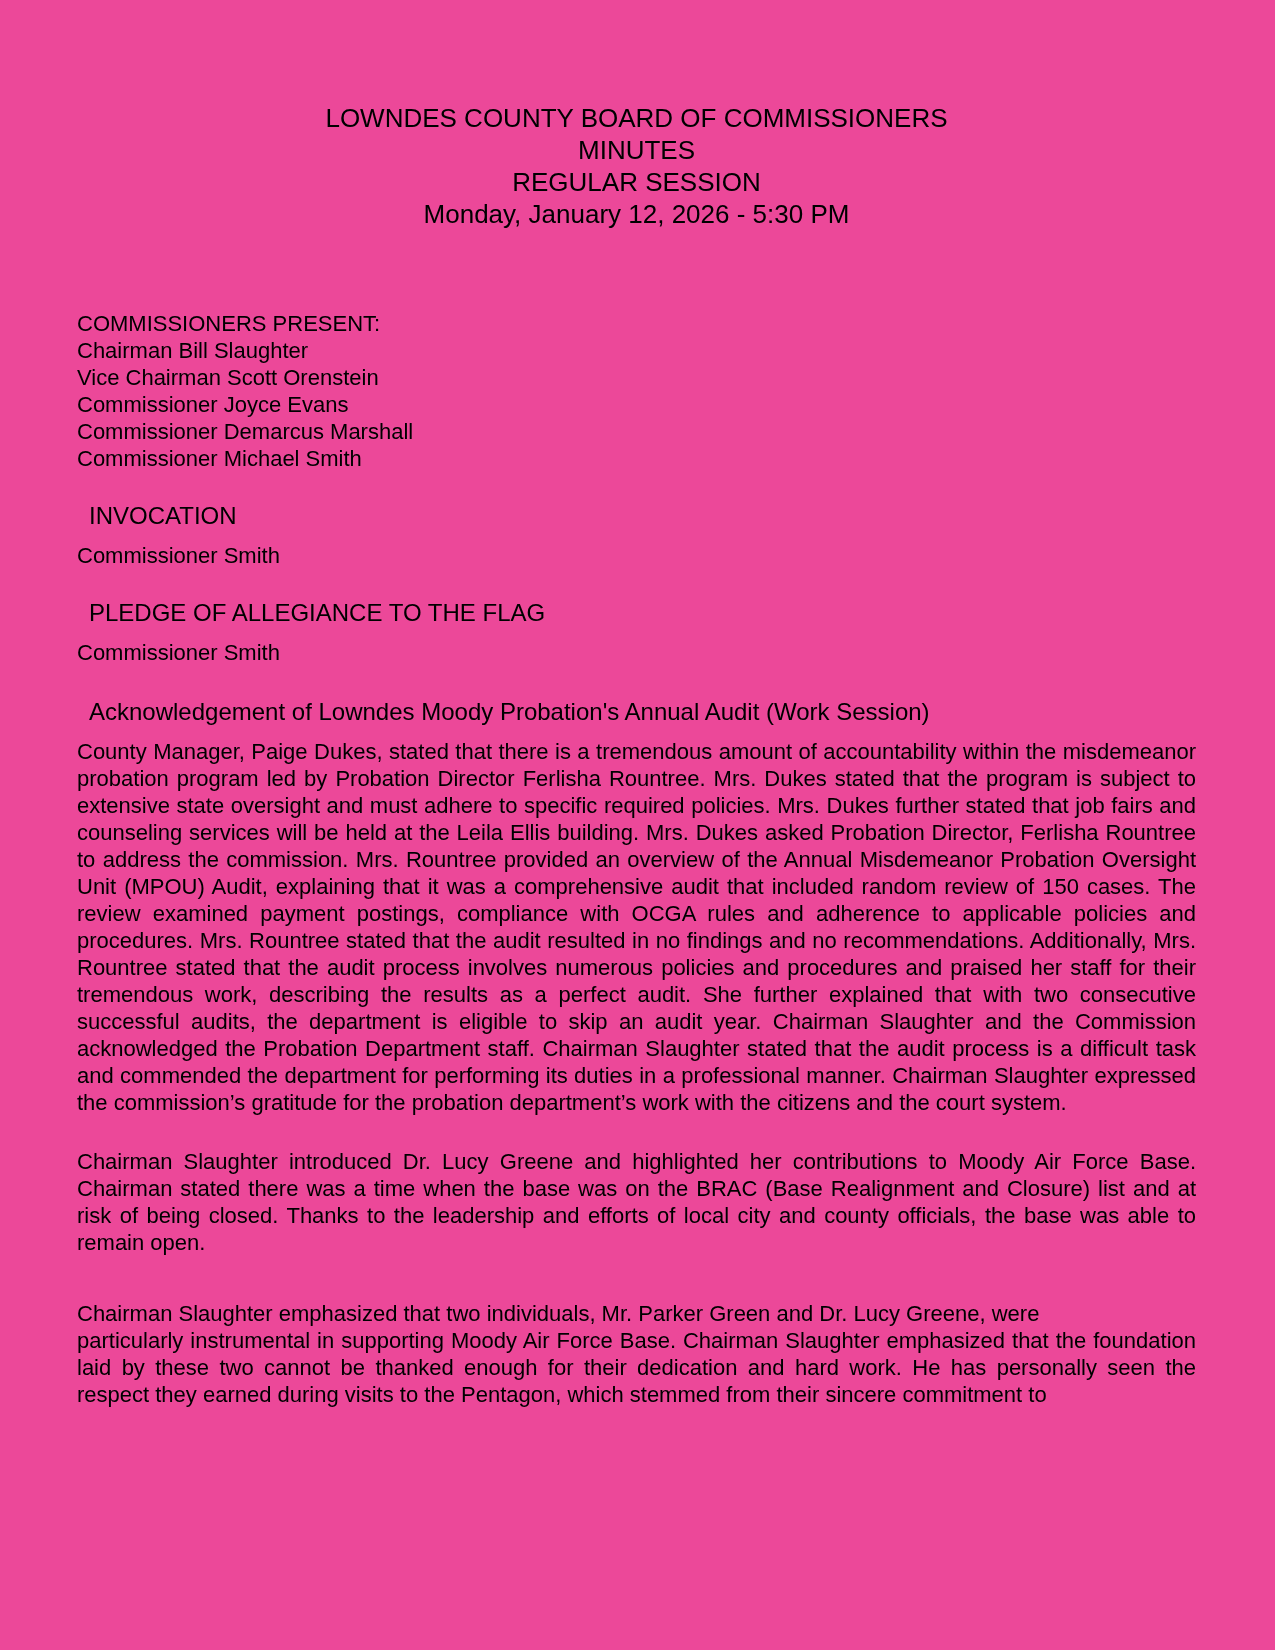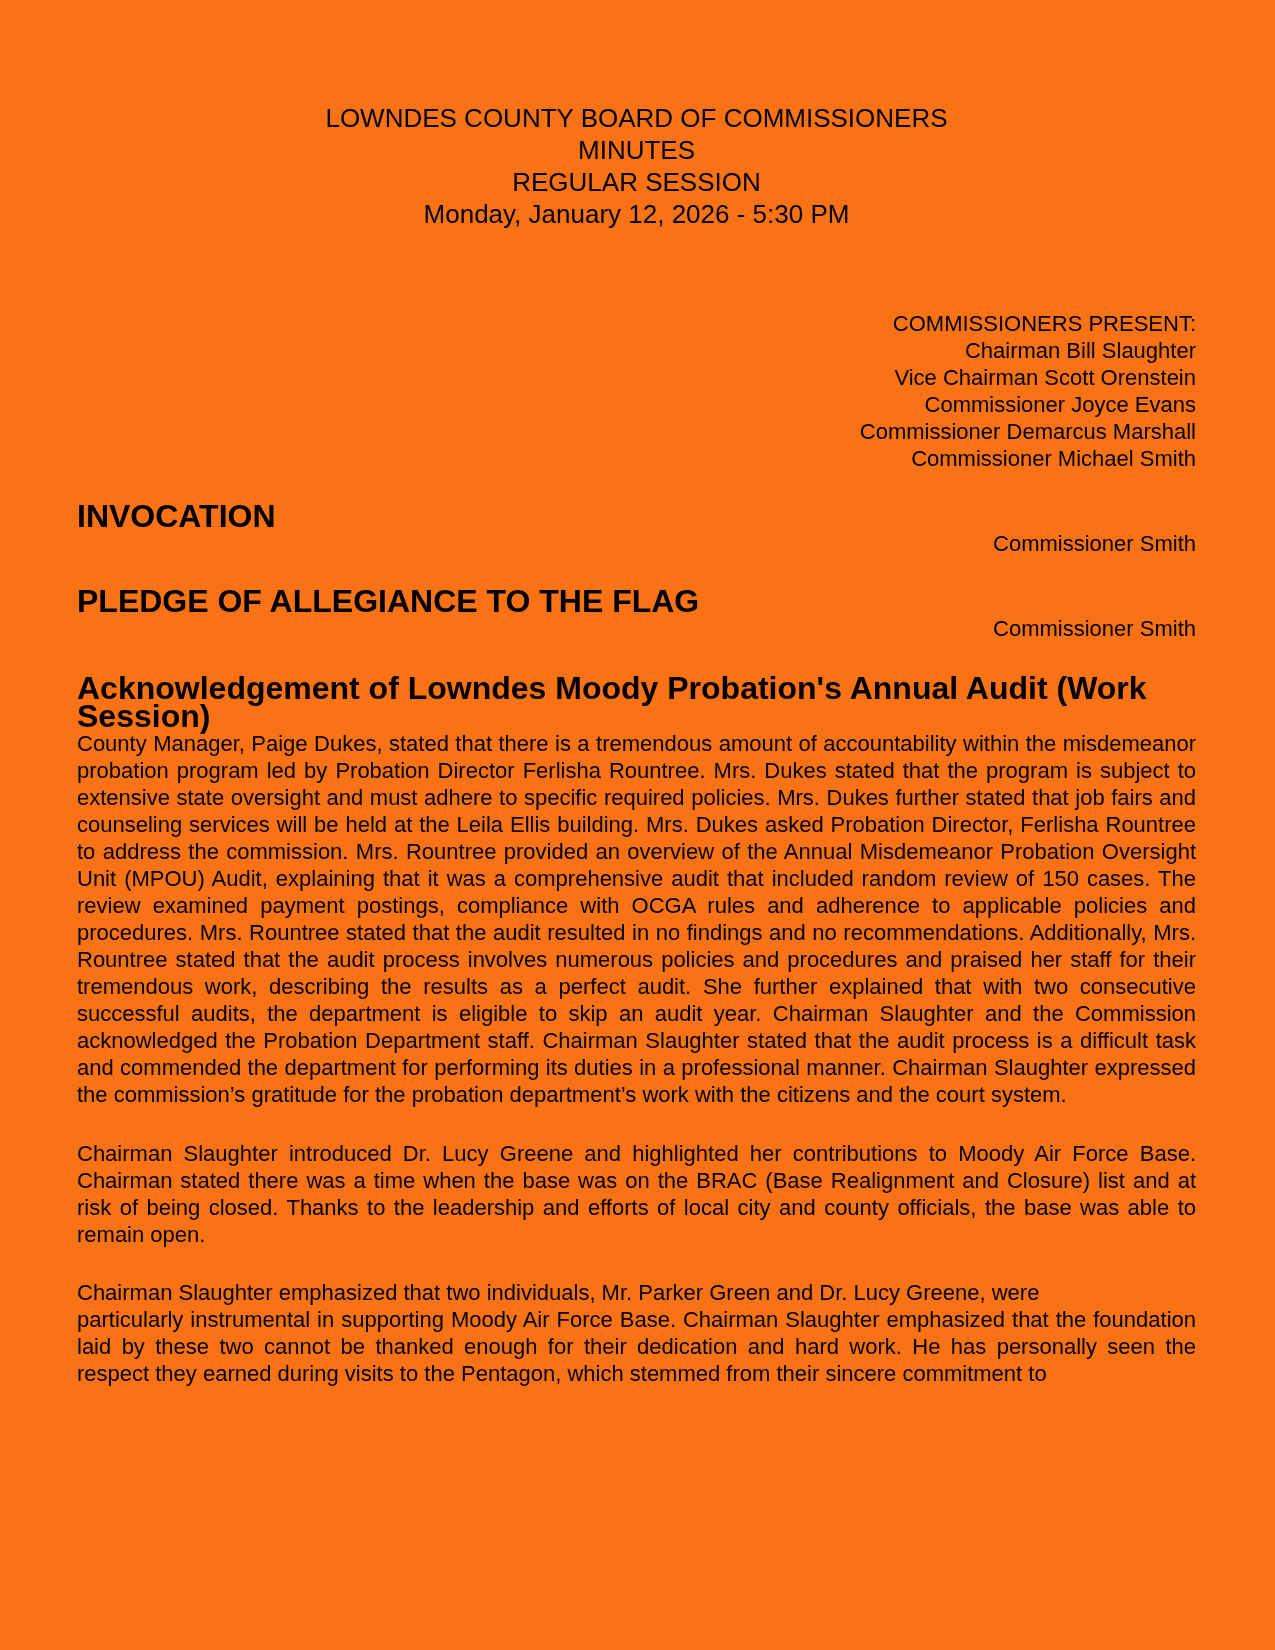--- a/index.html
+++ b/index.html
@@ -6,63 +6,62 @@
     margin: 0;
     padding: 0;
     background: #ffffff;
   }
   .page {
     position: relative;
     width: 1275px;
     height: 1650px;
     box-sizing: border-box;
     padding: 102px 79px 0 77px;
-    background: #f97316;
+    background: #ec4899;
     color: #000000;
     font-family: "Liberation Sans", sans-serif;
     font-size: 22px;
     line-height: 27px;
     overflow: hidden;
   }
   .doc-header {
     text-align: center;
     font-size: 26px;
     line-height: 32px;
   }
   .attendance {
     margin-top: 80px;
   }
   .body-line {
     white-space: nowrap;
-    text-align: right;
   }
   .body-par {
     margin: 27px 0 0 0;
   }
   .justify {
     text-align: justify;
   }
   .section {
     margin-top: 30px;
   }
   .section-lg {
     margin-top: 32px;
   }
   .sec-heading {
-    margin: 0;
-    font-size: 32px;
-    font-weight: bold;
+    margin: 12px;
+    font-size: 24px;
+    font-weight: normal;
     line-height: 28px;
   }
   .sec-heading + .body-par,
   .sec-heading + .body-line {
     margin-top: 0;
   }
   .par-follow {
-    margin-top: 31px;
+    margin-top: 44px;
   }
 </style>
 </head>
 <body>
 
 <div class="page">
 
   <header class="doc-header">
     <div class="doc-header-line">LOWNDES COUNTY BOARD OF COMMISSIONERS</div>
     <div class="doc-header-line">MINUTES</div>

